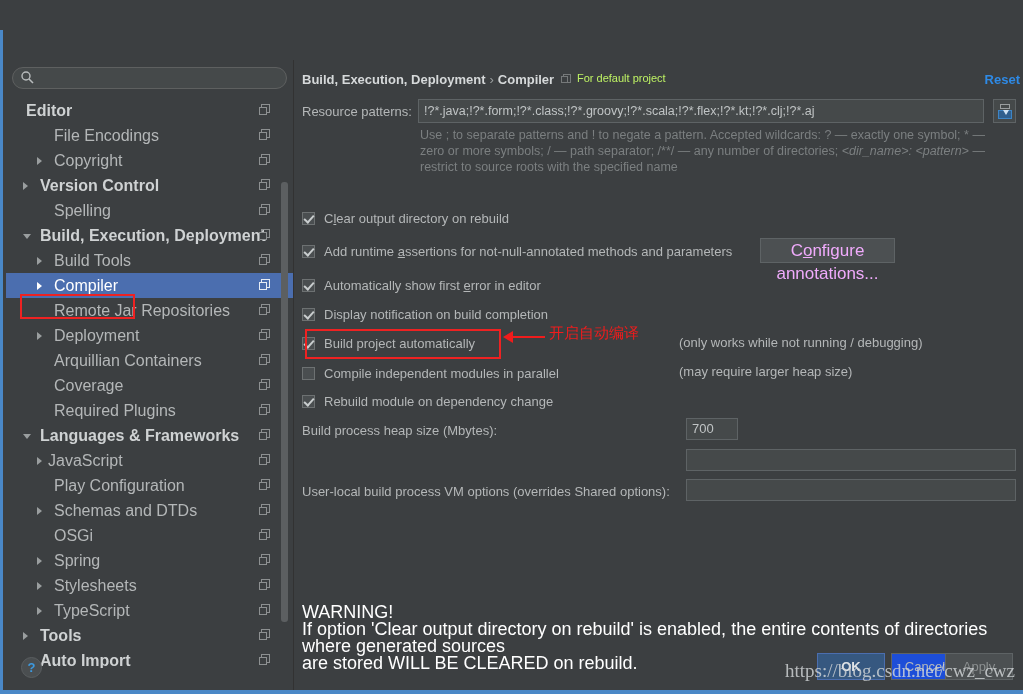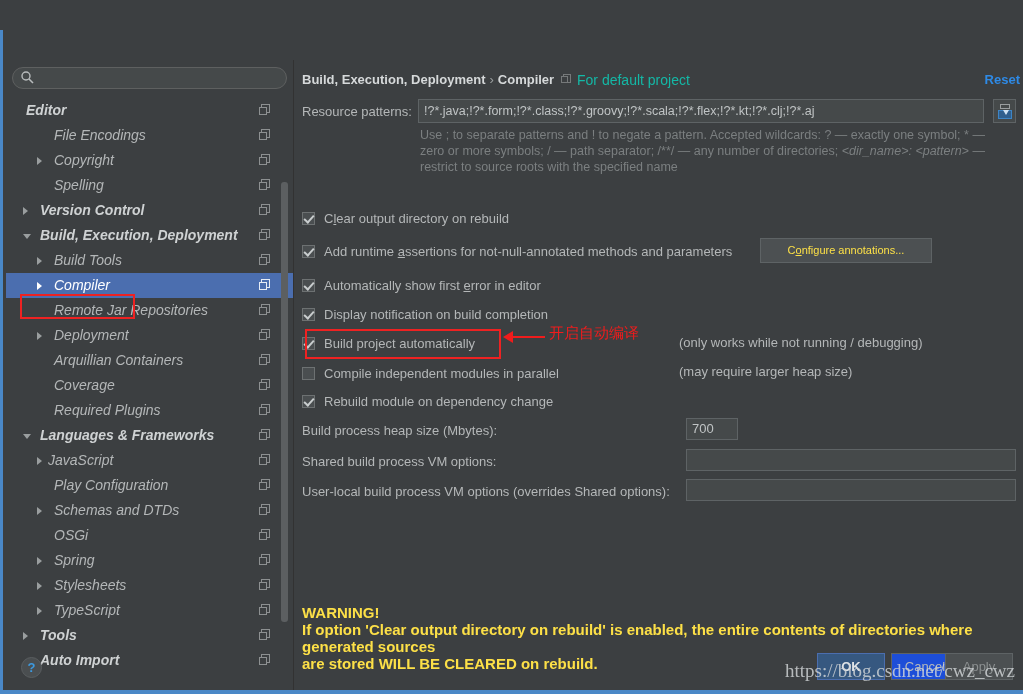--- a/index.html
+++ b/index.html
@@ -60,22 +60,22 @@
   }
   .search-icon{
     position:absolute;left:9px;top:4px;width:13px;height:13px;
   }
   .search-icon svg{display:block;}
 
   .tree{
     position:absolute;left:0;top:38px;width:287px;height:570px;overflow:hidden;
   }
   .trow{
-    position:relative;height:25px;line-height:25px;font-size:14px;
-    color:#b4b7b8;cursor:default;white-space:nowrap;font-style:italic;
+    position:relative;height:25px;line-height:25px;font-size:16px;
+    color:#b4b7b8;cursor:default;white-space:nowrap;
   }
   .trow.bold{font-weight:bold;color:#cfd2d3;}
   .trow.sel{background:#4b6eaf;color:#ffffff;}
   .trow .arrow{
     position:absolute;top:9px;width:0;height:0;
     border-left:5px solid #9a9e9f;border-top:4px solid transparent;border-bottom:4px solid transparent;
   }
   .trow .arrow.down{
     border-left:4px solid transparent;border-right:4px solid transparent;
     border-top:5px solid #9a9e9f;top:11px;
@@ -120,21 +120,21 @@
     position:absolute;left:8px;top:12px;font-size:13px;font-weight:bold;color:#d6d9da;
     white-space:nowrap;
   }
   .bc-sep{font-weight:normal;color:#9a9e9f;padding:0 4px;}
   .defproj-icon{
     position:absolute;left:267px;top:14px;width:11px;height:11px;
   }
   .defproj-icon .a{position:absolute;left:2px;top:0;width:8px;height:9px;border:1px solid #76797a;box-sizing:border-box;}
   .defproj-icon .b{position:absolute;left:0;top:2px;width:7px;height:7px;border:1px solid #76797a;box-sizing:border-box;background:#3c3f41;}
   .defproj-text{
-    position:absolute;left:283px;top:12px;font-size:14px;color:#14b8a6;white-space:nowrap;
+    position:absolute;left:283px;top:12px;font-size:11px;color:#bef264;white-space:nowrap;
   }
   .reset-link{
     position:absolute;right:6px;top:12px;font-size:13px;font-weight:bold;color:#2e8ae6;cursor:pointer;
   }
 
   .rp-label{position:absolute;left:8px;top:44px;font-size:13px;color:#b4b7b8;}
   .rp-input{
     position:absolute;left:124px;top:39px;width:566px;height:24px;
     background:#45494a;border:1px solid #5e6365;box-sizing:border-box;
     font-size:12.5px;color:#c0c4c5;line-height:22px;padding-left:5px;
@@ -165,23 +165,23 @@
     content:"";position:absolute;left:3px;top:0px;width:4px;height:8px;
     border:solid #c9cdce;border-width:0 2px 2px 0;transform:rotate(42deg);
   }
   .cb.off{background:#4a4e50;}
   .cbtext{position:absolute;left:22px;top:0;}
   .cbtext u{text-decoration:underline;}
 
   .note{position:absolute;font-size:13px;color:#b4b7b8;white-space:nowrap;}
 
   .conf-btn{
-    position:absolute;left:466px;top:178px;width:172px;height:25px;
+    position:absolute;left:466px;top:178px;width:135px;height:25px;
     background:#4c5052;border:1px solid #5e6365;box-sizing:border-box;
-    font-size:11px;color:#fde047;text-align:center;line-height:23px;cursor:pointer;
+    font-size:17px;color:#f0abfc;text-align:center;line-height:23px;cursor:pointer;
   }
   .conf-btn u{text-decoration:underline;}
 
   .auto-redbox{
     position:absolute;left:3px;top:-6px;width:196px;height:30px;
     border:2px solid #ee2222;box-sizing:border-box;pointer-events:none;
   }
   .anno-arrow{
     position:absolute;left:209px;top:268px;width:42px;height:18px;
   }
@@ -198,21 +198,21 @@
     background:#45494a;border:1px solid #5e6365;box-sizing:border-box;
     font-size:13px;color:#c0c4c5;line-height:20px;padding-left:5px;
   }
   .vm-input{
     position:absolute;left:392px;width:330px;height:22px;
     background:#45494a;border:1px solid #5e6365;box-sizing:border-box;
   }
 
   .warn{
     position:absolute;left:8px;top:544px;width:714px;
-    font-size:15px;font-weight:bold;color:#fde047;line-height:17px;
+    font-size:18px;font-weight:normal;color:#ffffff;line-height:17px;
   }
 
   
   .help-btn{
     position:absolute;left:18px;bottom:16px;width:21px;height:21px;border-radius:50%;
     background:#4a4e50;border:1px solid #5a5e60;box-sizing:border-box;
     color:#3d9ae0;font-size:13px;font-weight:bold;text-align:center;line-height:19px;cursor:pointer;
   }
   .btn{
     position:absolute;bottom:14px;height:27px;box-sizing:border-box;
@@ -269,30 +269,30 @@
             </div>
           </div>
           <div class="trow">
             <div class="arrow" style="left: 31px;"></div>
             <div class="label" style="left: 48px;">Copyright</div>
             <div class="copyicon">
               <div class="a"></div>
               <div class="b"></div>
             </div>
           </div>
-          <div class="trow">
-            <div class="label" style="left: 48px;">Spelling</div>
-            <div class="copyicon">
-              <div class="a"></div>
-              <div class="b"></div>
-            </div>
-          </div>
           <div class="trow bold">
             <div class="arrow" style="left: 17px;"></div>
             <div class="label" style="left: 34px;">Version Control</div>
+            <div class="copyicon">
+              <div class="a"></div>
+              <div class="b"></div>
+            </div>
+          </div>
+          <div class="trow">
+            <div class="label" style="left: 48px;">Spelling</div>
             <div class="copyicon">
               <div class="a"></div>
               <div class="b"></div>
             </div>
           </div>
           <div class="trow bold">
             <div class="arrow down" style="left: 17px;"></div>
             <div class="label" style="left: 34px;">Build, Execution, Deployment</div>
             <div class="copyicon">
               <div class="a"></div>
@@ -504,21 +504,20 @@
 
       <div class="anno-arrow">
         <div class="head"></div>
           <div class="shaft"></div>
       </div>
       <div class="anno-text">开启自动编译</div>
 
       <div class="fld-label" style="top:363px;">Build process heap size (Mbytes):</div>
       <div class="heap-input">700</div>
 
-      <div class="fld-label" style="top:394px;">Shared build process VM options:</div>
       <div class="vm-input" style="top:389px;"></div>
 
       <div class="fld-label" style="top:424px;">User-local build process VM options (overrides Shared options):</div>
       <div class="vm-input" style="top:419px;"></div>
 
       <div class="warn">
         <div>WARNING!</div>
         <div>If option 'Clear output directory on rebuild' is enabled, the entire contents of directories where generated sources</div>
         <div>are stored WILL BE CLEARED on rebuild.</div>
       </div>

